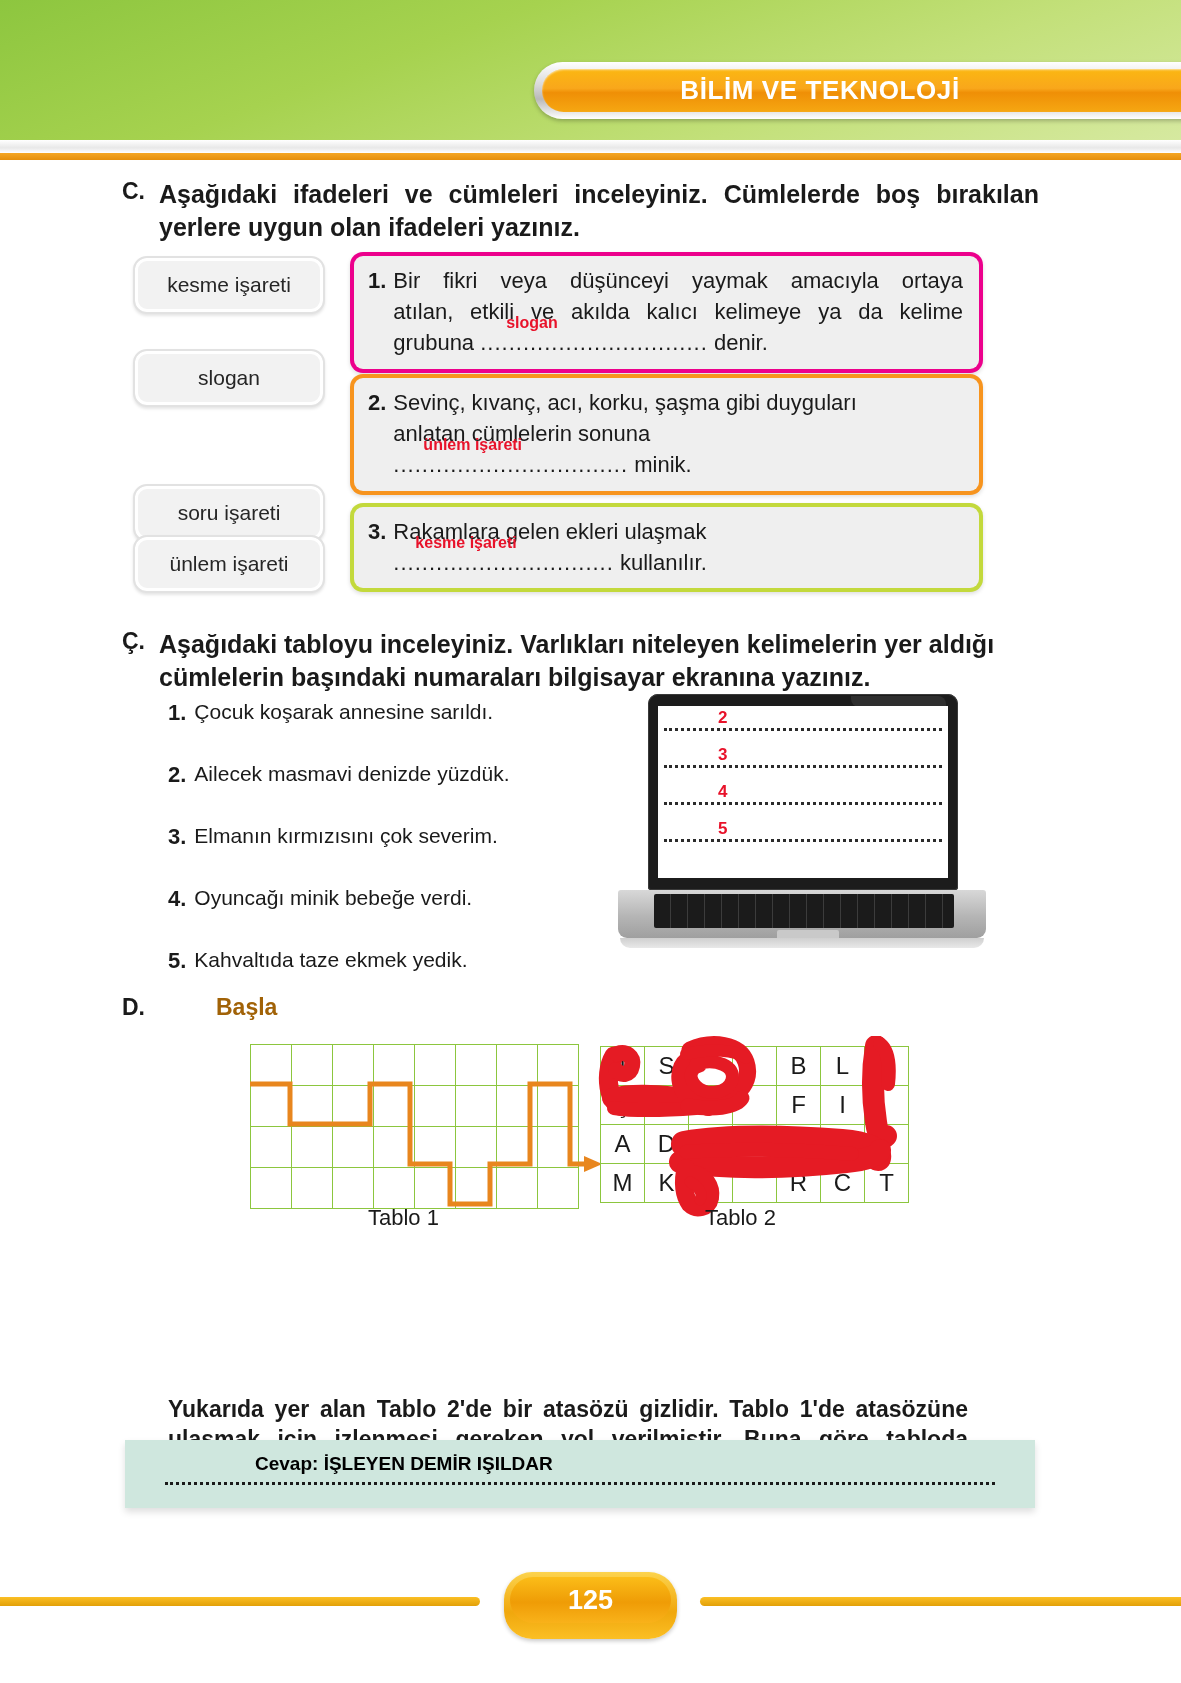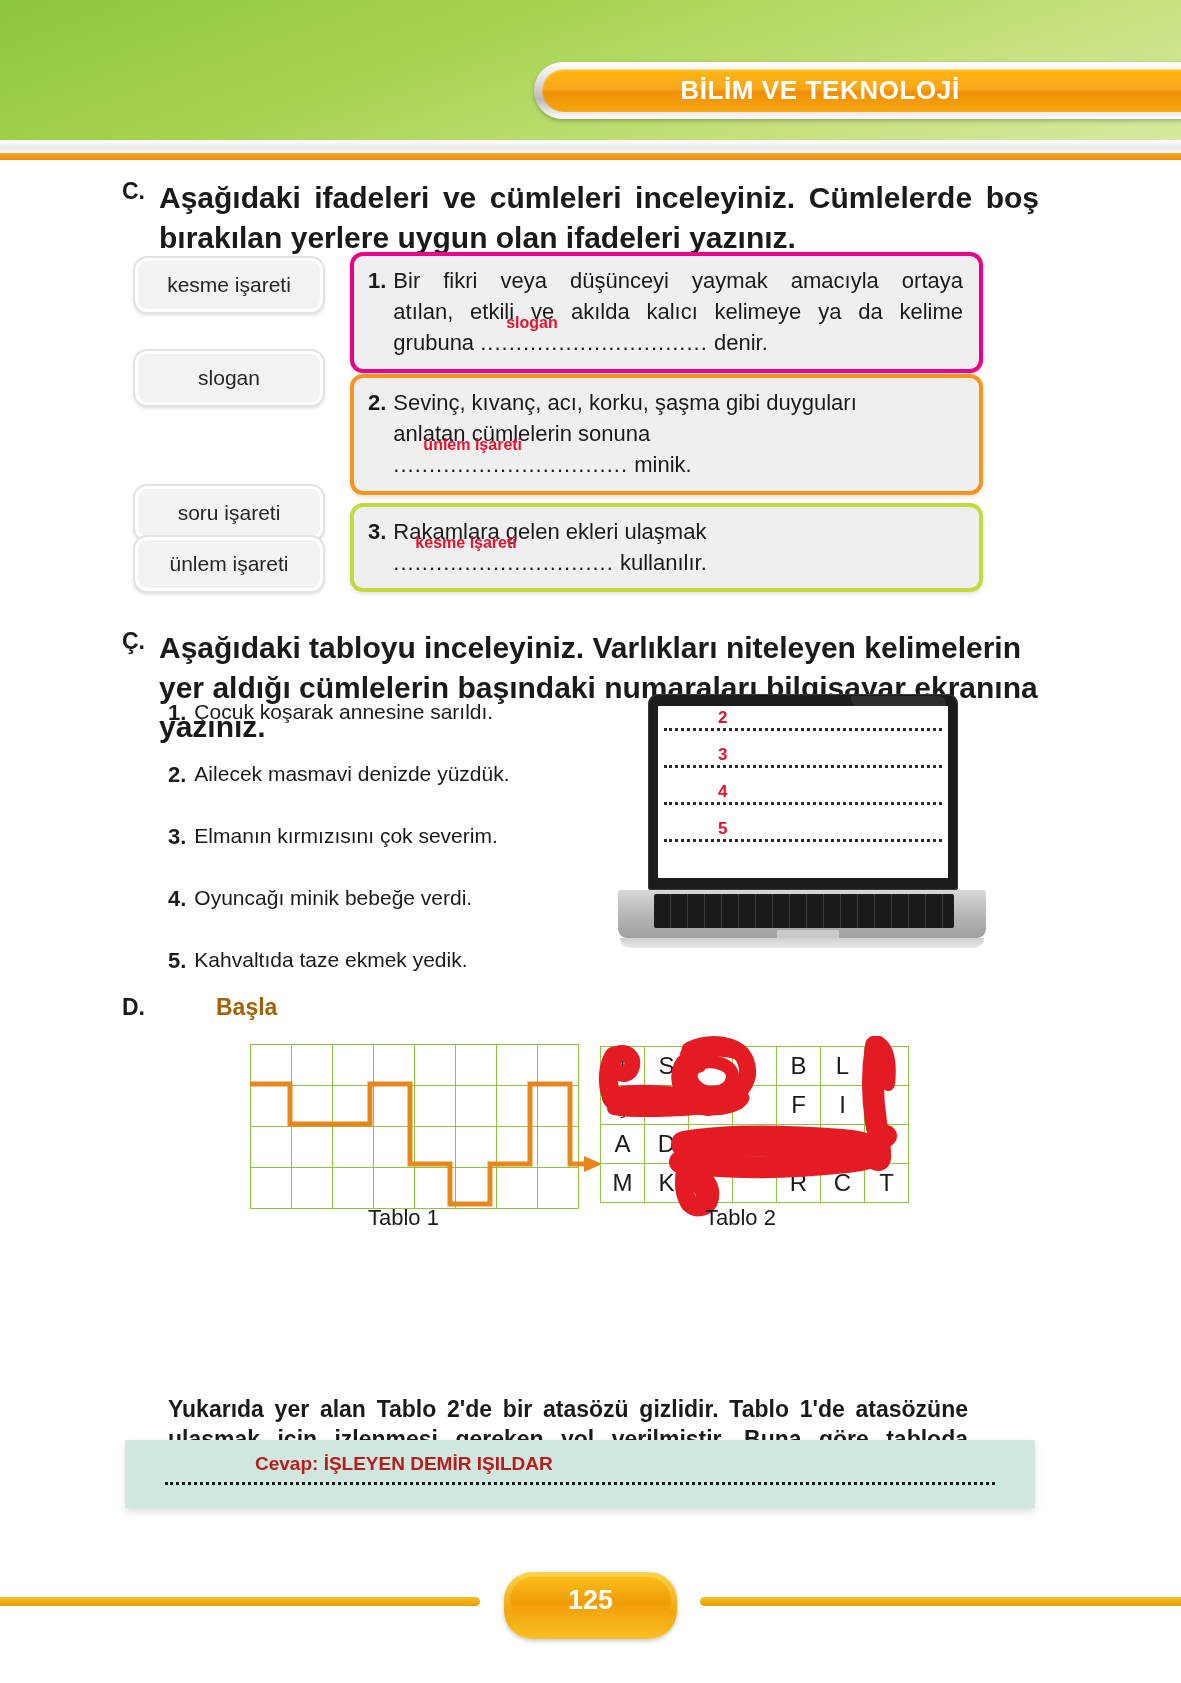--- a/index.html
+++ b/index.html
@@ -41,21 +41,21 @@
     line-height:43px;text-align:center;
     color:#ffffff;font-weight:bold;font-size:26px;letter-spacing:.6px;
     font-family:"Liberation Sans", sans-serif;
   }
 
   
   .q-letter{
     font-weight:bold;font-size:23px;color:#1a1a1a;
   }
   .q-text{
-    font-weight:bold;font-size:30px;color:#1a1a1a;line-height:1.32;
+    font-weight:bold;font-size:25px;color:#1a1a1a;line-height:1.32;
   }
 
   
   .secC{position:absolute;left:122px;top:178px;width:940px;}
   .secC-head{display:flex;gap:14px;align-items:flex-start;}
   .secC-head .q-text{max-width:880px;text-align:justify;}
   .pill{
     width:188px;height:54px;border-radius:14px;
     background:#f2f2f2;
     border:2px solid #e2e2e2;
@@ -170,21 +170,21 @@
     position:absolute;left:125px;top:1440px;width:910px;height:68px;
     background:#cfe7de;
     box-shadow:0 4px 7px rgba(0,0,0,.13);
   }
   .ansdots{
     position:absolute;left:40px;top:42px;width:830px;
     border-bottom:3px dotted #1a1a1a;
   }
   .anstext{
     position:absolute;left:130px;top:13px;
-    color:#b91c1c;font-size:19px;font-weight:600;white-space:nowrap;text-align:right;
+    color:#000000;font-size:19px;font-weight:600;white-space:nowrap;text-align:right;
   }
 
   
   .foot-rule-l{
     position:absolute;left:0;top:1597px;width:480px;height:9px;
     background:linear-gradient(to bottom,#fbbf24,#e2a008);
     border-radius:0 5px 5px 0;
   }
   .foot-rule-r{
     position:absolute;left:700px;top:1597px;width:481px;height:9px;

